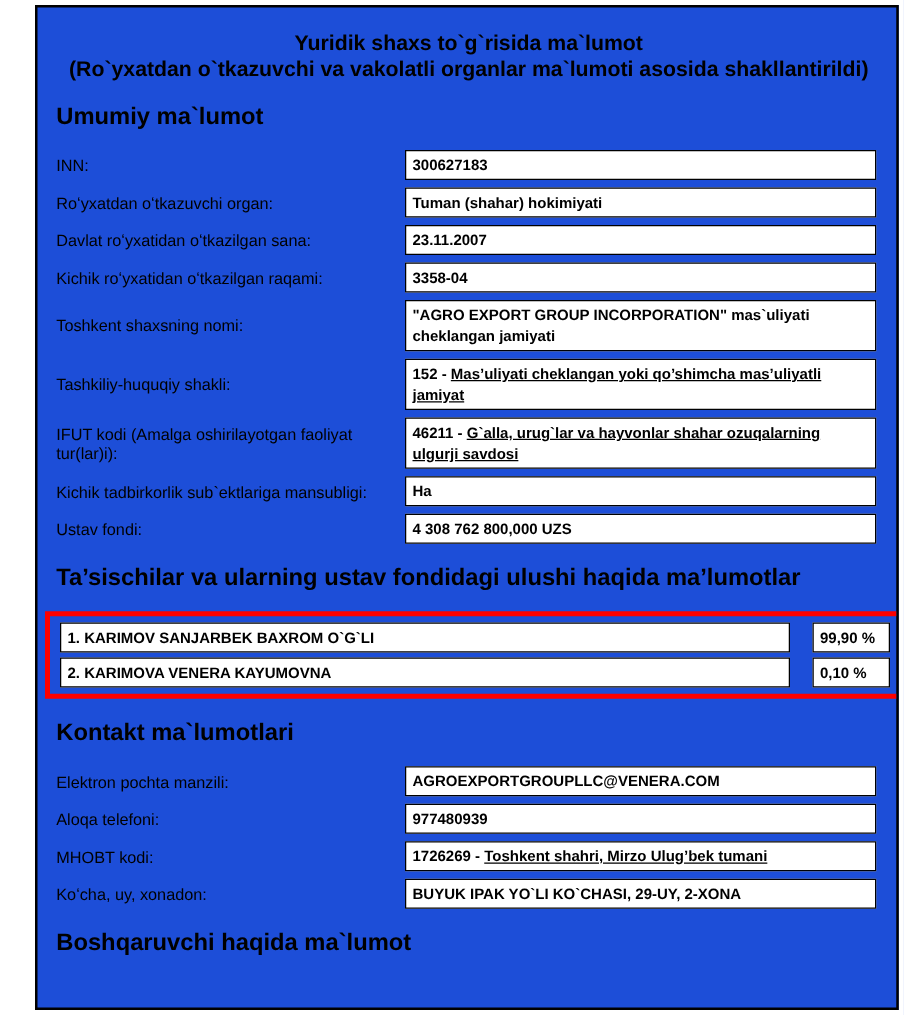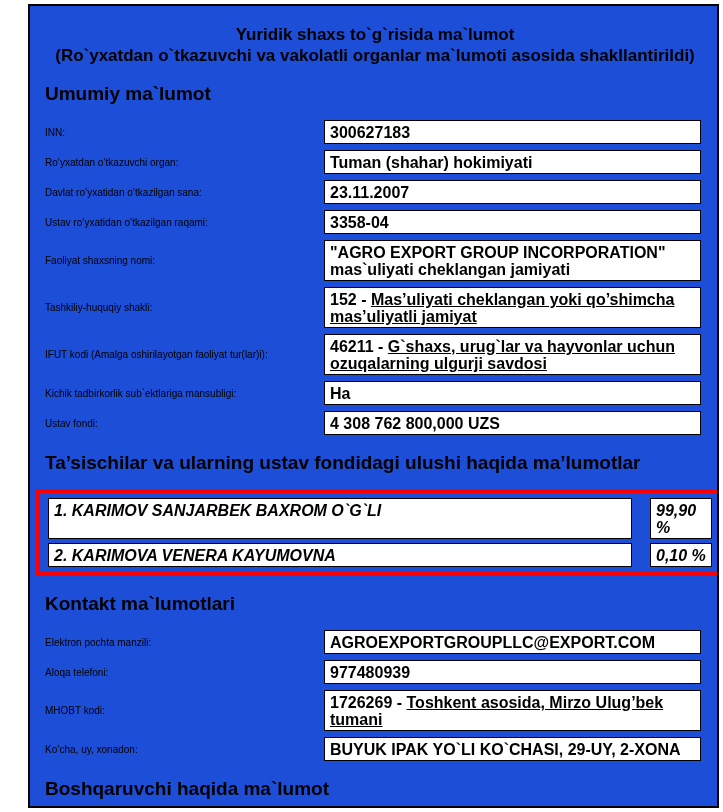--- a/index.html
+++ b/index.html
@@ -16,34 +16,34 @@
   .title{
     width:672px;margin:6px auto 0;text-align:center;
     font-weight:bold;font-size:17px;line-height:21px;
   }
   .section-h{
     font-weight:bold;font-size:19px;margin:17px 0 15px 6px;
   }
   .rows{display:flex;flex-direction:column;gap:6px;}
   .row{display:flex;align-items:center;}
   .lbl{
-    width:285px;flex:none;font-size:10px;line-height:15px;
+    width:285px;flex:none;font-size:13px;line-height:15px;
     padding-left:6px;box-sizing:border-box;
   }
   .box{
     width:387px;box-sizing:border-box;border:1px solid #000;
-    padding:3px 5px 2px 5px;font-weight:bold;font-size:16px;line-height:17px;
+    padding:3px 5px 2px 5px;font-weight:bold;font-size:12px;line-height:17px;
     min-height:22px;background:#fff;word-wrap:break-word;
   }
   .lnk{color:#000;text-decoration:underline;cursor:pointer;}
   .highlight{
     border:4px solid #ff0000;margin:2px 0 0 -3px;width:686px;
     box-sizing:border-box;padding:5px 6px 5px 8px;
   }
-  .frow{display:flex;gap:18px;margin-bottom:4px;align-items:stretch;font-style:italic;}
+  .frow{display:flex;gap:18px;margin-bottom:4px;align-items:stretch;}
   .frow:last-child{margin-bottom:0;}
   .fname{flex:1;width:auto;}
   .fpct{width:62px;flex:none;}
 </style>
 </head>
 <body>
 
 <div class="page">
 
   <div class="title">
@@ -60,34 +60,34 @@
     </div>
     <div class="row">
       <div class="lbl">Roʻyxatdan oʻtkazuvchi organ:</div>
       <div class="box"><span>Tuman (shahar) hokimiyati</span></div>
     </div>
     <div class="row">
       <div class="lbl">Davlat roʻyxatidan oʻtkazilgan sana:</div>
       <div class="box"><span>23.11.2007</span></div>
     </div>
     <div class="row">
-      <div class="lbl">Ustav roʻyxatidan oʻtkazilgan raqami:</div>
+      <div class="lbl">Kichik roʻyxatidan oʻtkazilgan raqami:</div>
       <div class="box"><span>3358-04</span></div>
     </div>
     <div class="row">
-      <div class="lbl">Faoliyat shaxsning nomi:</div>
+      <div class="lbl">Toshkent shaxsning nomi:</div>
       <div class="box"><span>"AGRO EXPORT GROUP INCORPORATION" mas`uliyati cheklangan jamiyati</span></div>
     </div>
     <div class="row">
       <div class="lbl">Tashkiliy-huquqiy shakli:</div>
       <div class="box"><span>152 - </span><a class="lnk">Mas’uliyati cheklangan yoki qo’shimcha mas’uliyatli jamiyat</a></div>
     </div>
     <div class="row">
       <div class="lbl">IFUT kodi (Amalga oshirilayotgan faoliyat tur(lar)i):</div>
-      <div class="box"><span>46211 - </span><a class="lnk">G`shaxs, urug`lar va hayvonlar uchun ozuqalarning ulgurji savdosi</a></div>
+      <div class="box"><span>46211 - </span><a class="lnk">G`alla, urug`lar va hayvonlar shahar ozuqalarning ulgurji savdosi</a></div>
     </div>
     <div class="row">
       <div class="lbl">Kichik tadbirkorlik sub`ektlariga mansubligi:</div>
       <div class="box"><span>Ha</span></div>
     </div>
     <div class="row">
       <div class="lbl">Ustav fondi:</div>
       <div class="box"><span>4 308 762 800,000 UZS</span></div>
     </div>
   </div>
@@ -103,29 +103,29 @@
       <div class="box fname"><span>2. KARIMOVA VENERA KAYUMOVNA</span></div>
       <div class="box fpct"><span>0,10 %</span></div>
     </div>
   </div>
 
   <div class="section-h">Kontakt ma`lumotlari</div>
 
   <div class="rows">
     <div class="row">
       <div class="lbl">Elektron pochta manzili:</div>
-      <div class="box"><span>AGROEXPORTGROUPLLC@EXPORT.COM</span></div>
+      <div class="box"><span>AGROEXPORTGROUPLLC@VENERA.COM</span></div>
     </div>
     <div class="row">
       <div class="lbl">Aloqa telefoni:</div>
       <div class="box"><span>977480939</span></div>
     </div>
     <div class="row">
       <div class="lbl">MHOBT kodi:</div>
-      <div class="box"><span>1726269 - </span><a class="lnk">Toshkent asosida, Mirzo Ulug’bek tumani</a></div>
+      <div class="box"><span>1726269 - </span><a class="lnk">Toshkent shahri, Mirzo Ulug’bek tumani</a></div>
     </div>
     <div class="row">
       <div class="lbl">Koʻcha, uy, xonadon:</div>
       <div class="box"><span>BUYUK IPAK YO`LI KO`CHASI, 29-UY, 2-XONA</span></div>
     </div>
   </div>
 
   <div class="section-h">Boshqaruvchi haqida ma`lumot</div>
 
 </div>

